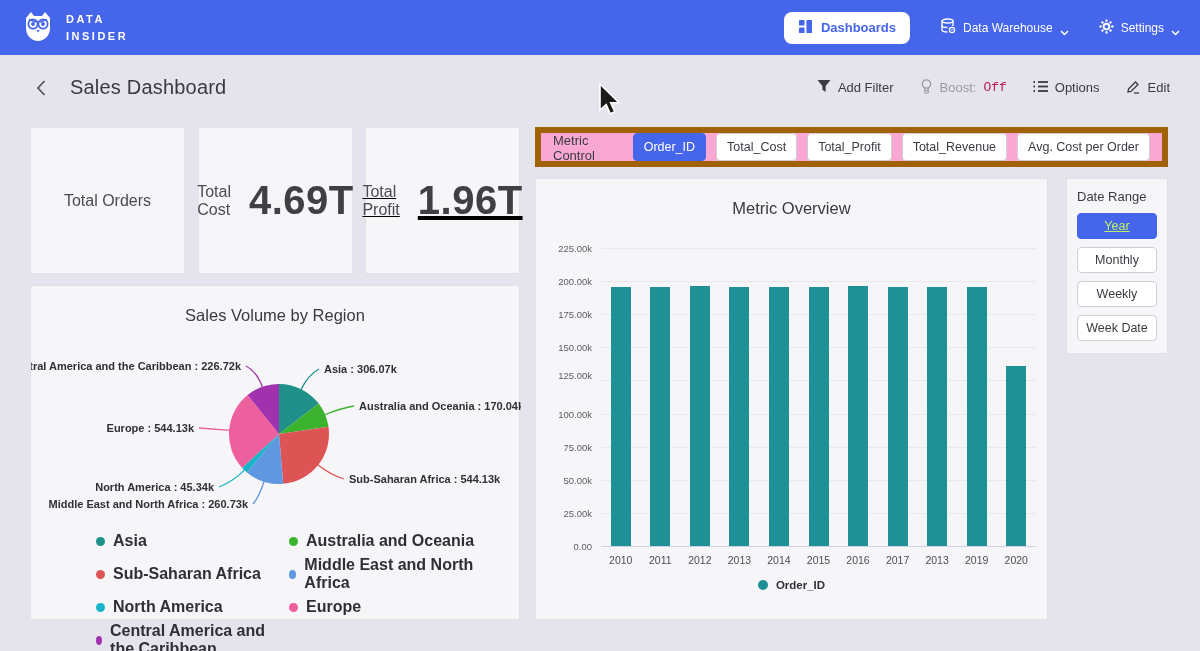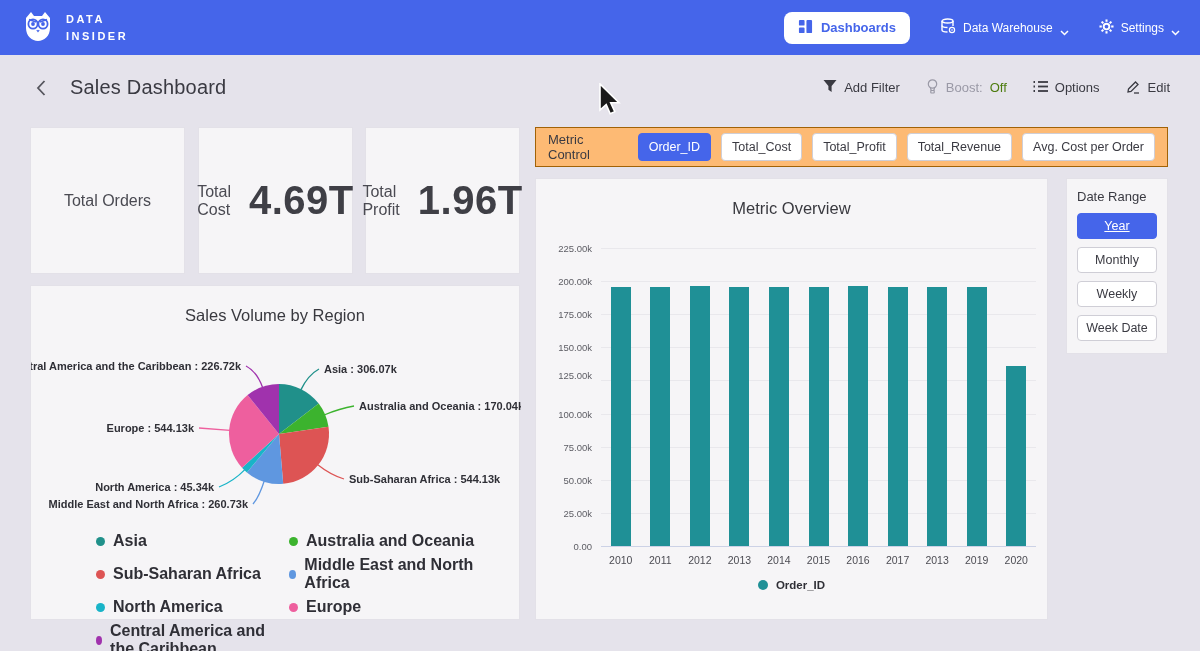--- a/index.html
+++ b/index.html
@@ -26,31 +26,31 @@
   .caret{width:9px;height:6px;display:inline-block;}
 
   
   .subheader{position:absolute;left:0;top:55px;width:1200px;height:65px;
     display:flex;align-items:center;padding:0 30px;}
   .back-btn{width:22px;height:22px;display:flex;align-items:center;justify-content:center;cursor:pointer;margin-right:18px;}
   .page-title{font-size:20px;font-weight:500;color:var(--txt);letter-spacing:.2px;}
   .header-actions{margin-left:auto;display:flex;align-items:center;gap:26px;}
   .h-action{display:flex;align-items:center;gap:7px;font-size:13px;font-weight:500;color:var(--txt);cursor:pointer;}
   .h-action.muted{color:#9a99a6;cursor:default;}
-  .boost-off{color:#4d7c0f;}
+  .boost-off{color:#be185d;font-family:Liberation Mono, monospace;}
 
   
   .card{position:absolute;background:var(--card-bg);border:1px solid var(--card-border);}
   .kpi-card{width:155px;height:147px;display:flex;flex-direction:row;align-items:center;justify-content:center;gap:18px;}
   .kpi-label{font-size:16px;font-weight:500;color:#4a4a52;}
   .kpi-value{font-size:40px;font-weight:bold;color:#3f3f46;letter-spacing:.5px;}
 
   
-  .metric-strip{position:absolute;left:535px;top:127px;width:633px;height:40px;background:#fdba74;
-    border:1px solid #a16207;display:flex;align-items:center;gap:10px;padding:0 12px;}
+  .metric-strip{position:absolute;left:535px;top:127px;width:633px;height:40px;background:#f9a8d4;
+    border:6px solid #a16207;display:flex;gap:10px;padding:0 12px;}
   .metric-strip-label{font-size:13px;color:var(--txt);margin-right:6px;}
   .chip{font-size:12.5px;color:var(--txt);background:#fff;border:1px solid #cfced6;border-radius:4px;
     padding:6px 10px;cursor:pointer;white-space:nowrap;}
   .chip.selected{background:var(--accent);border-color:var(--accent);color:#fff;}
 
   
   .chart-card{left:535px;top:178px;width:513px;height:442px;}
   .chart-title{position:absolute;top:20px;left:0;width:100%;text-align:center;
     font-size:16.5px;font-weight:500;color:#39393f;}
   #bar-plot{position:absolute;left:0;top:0;width:100%;height:100%;}
@@ -69,21 +69,21 @@
   .pie-legend-item{display:flex;align-items:center;gap:8px;}
   .pie-legend-item .legend-dot{width:9px;height:9px;}
   .pie-legend-item .legend-text{font-size:16px;}
 
   
   .date-card{left:1066px;top:178px;width:102px;height:176px;padding:10px;}
   .date-title{font-size:13px;color:var(--txt);margin-bottom:9px;}
   .date-btn{display:block;width:100%;text-align:center;font-size:12.5px;color:var(--txt);
     background:#fff;border:1px solid #cfced6;border-radius:4px;padding:5px 0;margin-bottom:8px;cursor:pointer;
     font-family:inherit;}
-  .date-btn.selected{background:var(--accent);border-color:var(--accent);color:#ffffff;text-decoration:underline;}
+  .date-btn.selected{background:var(--accent);border-color:var(--accent);color:#bef264;text-decoration:underline;}
 
   .cursor{position:absolute;left:598px;top:83px;z-index:50;pointer-events:none;}
   svg text{font-family:"Liberation Sans","DejaVu Sans",sans-serif;}
 </style>
 </head>
 <body>
 
 <div class="topnav">
   <div class="brand">
     <span>
@@ -209,21 +209,21 @@
   </div>
 </div>
 
 <div class="card kpi-card" style="left:30px;top:127px;">
   <div class="kpi-label">Total Orders</div>
 </div>
 <div class="card kpi-card" style="left:198px;top:127px;">
   <div class="kpi-label">Total Cost</div>
   <div class="kpi-value">4.69T</div>
 </div>
-<div class="card kpi-card" style="left:365px;top:127px;">
+<div class="card kpi-card" style="left:365px;top:127px;text-decoration:underline;">
   <div class="kpi-label">Total Profit</div>
   <div class="kpi-value">1.96T</div>
 </div>
 
 <div class="metric-strip">
   <span class="metric-strip-label">Metric Control</span>
   <button class="chip selected">Order_ID</button>
   <button class="chip">Total_Cost</button>
   <button class="chip">Total_Profit</button>
   <button class="chip">Total_Revenue</button>

